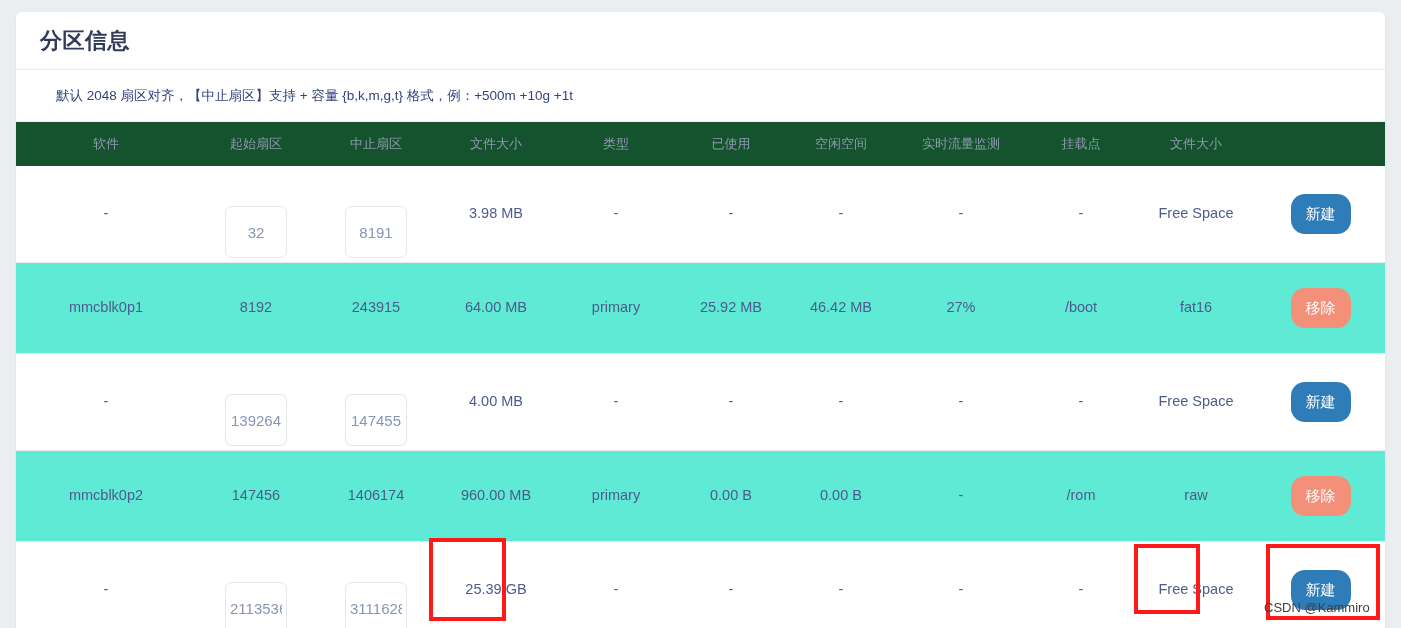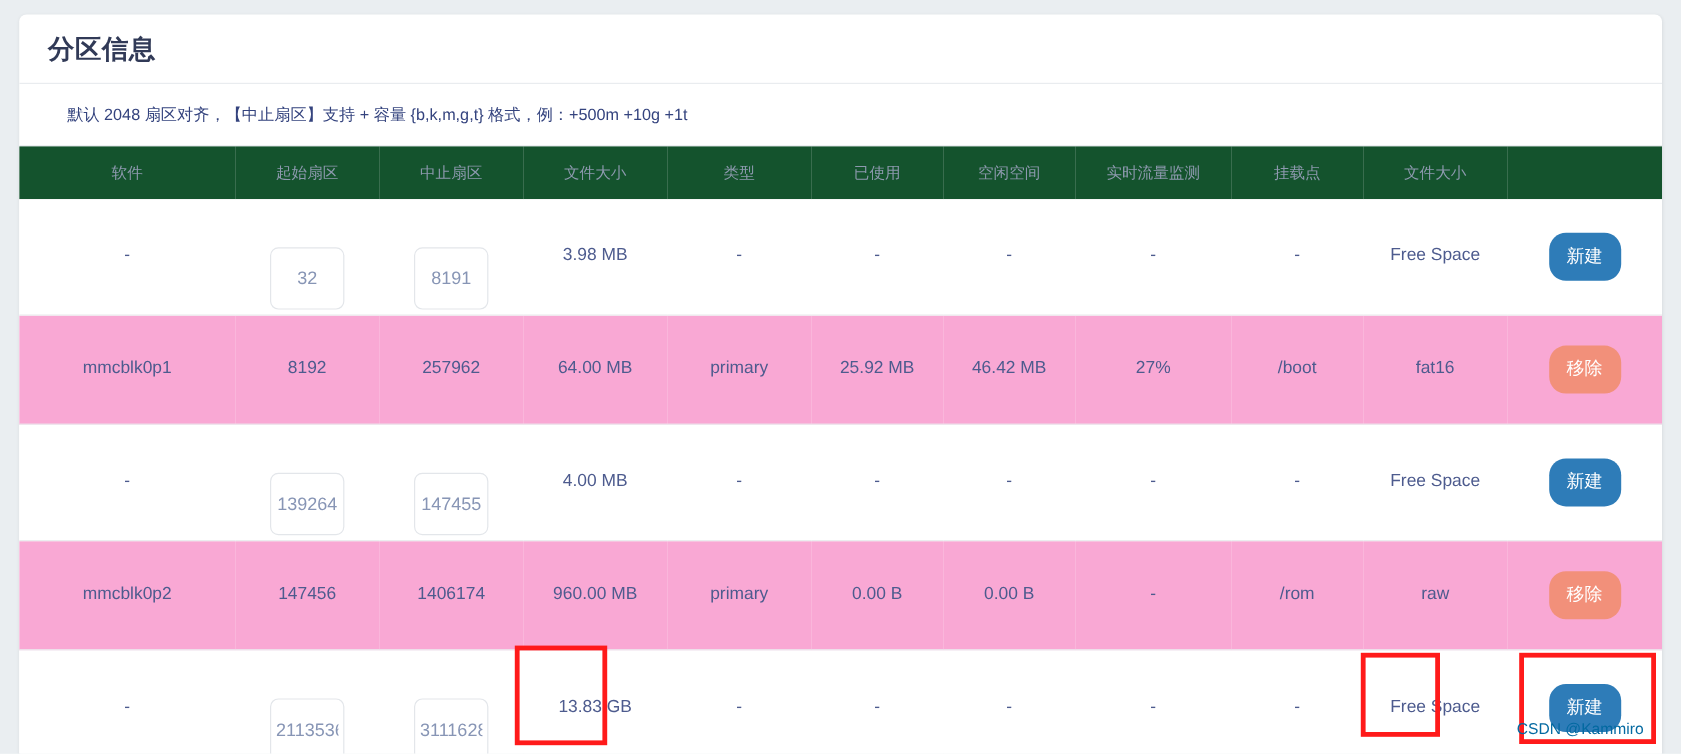--- a/index.html
+++ b/index.html
@@ -59,21 +59,21 @@
   table.ptable thead th {
     height: 44px;
     font-size: 13px;
     font-weight: normal;
     color: #8d99ae;
     text-align: center;
     vertical-align: middle;
     border: none;
   }
   table.ptable tbody tr.row-odd { background: #ffffff; }
-  table.ptable tbody tr.row-even { background: #f9a8d4; }
+  table.ptable tbody tr.row-even { background: #5eead4; }
   table.ptable tbody tr { border-bottom: 1px solid #ebedef; }
   table.ptable tbody td {
     height: 91px;
     text-align: center;
     vertical-align: middle;
     font-size: 14.5px;
     color: #4d5b8e;
     padding: 4px 2px;
     border: none;
   }
@@ -117,21 +117,21 @@
   }
   #annot-size { left: 429px; top: 538px; width: 77px; height: 83px; }
   #annot-fs   { left: 1134px; top: 544px; width: 66px; height: 70px; }
   #annot-btn  { left: 1266px; top: 544px; width: 114px; height: 76px; }
 
   .watermark {
     position: absolute;
     left: 1264px;
     top: 600px;
     font-size: 13px;
-    color: #0369a1;
+    color: #404040;
     z-index: 40;
     white-space: nowrap;
     font-family: "Liberation Sans", "DejaVu Sans", sans-serif;
   }
 
   
   col.c-sw   { width: 180px; }
   col.c-st   { width: 120px; }
   col.c-en   { width: 120px; }
   col.c-sz   { width: 120px; }
@@ -218,21 +218,21 @@
             <td><button class="btn btn-new">新建</button></td>
           </tr>
           <tr class="row-even">
             <td>
               <div class="cell-wrap">mmcblk0p1</div>
             </td>
             <td>
               <div class="cell-wrap">8192</div>
             </td>
             <td>
-              <div class="cell-wrap">257962</div>
+              <div class="cell-wrap">243915</div>
             </td>
             <td>
               <div class="cell-wrap">64.00 MB</div>
             </td>
             <td>
               <div class="cell-wrap">primary</div>
             </td>
             <td>
               <div class="cell-wrap">25.92 MB</div>
             </td>
@@ -312,21 +312,21 @@
             </td>
             <td><button class="btn btn-remove">移除</button></td>
           </tr>
           <tr class="row-odd">
             <td>
               <div class="cell-wrap">-</div>
             </td>
             <td><input type="text" class="sector-input" value="2113536" style=""></td>
             <td><input type="text" class="sector-input" value="31116287" style=""></td>
             <td>
-              <div class="cell-wrap">13.83 GB</div>
+              <div class="cell-wrap">25.39 GB</div>
             </td>
             <td>
               <div class="cell-wrap">-</div>
             </td>
             <td>
               <div class="cell-wrap">-</div>
             </td>
             <td>
               <div class="cell-wrap">-</div>
             </td>

